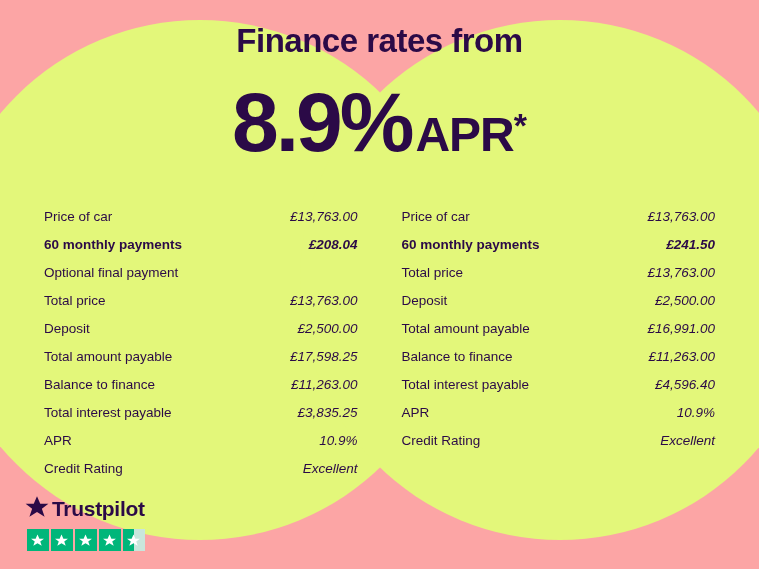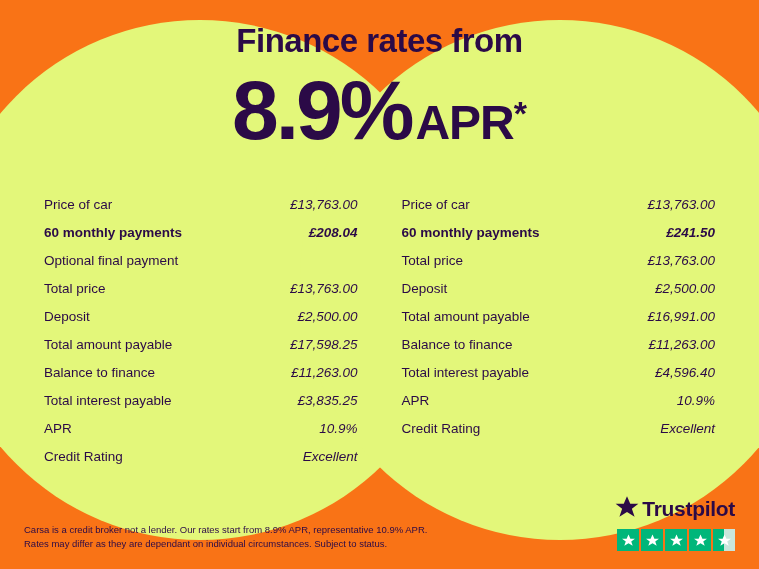--- a/index.html
+++ b/index.html
@@ -5,21 +5,21 @@
   * { box-sizing: border-box; margin: 0; padding: 0; }
   html, body {
     width: 759px; height: 569px;
     font-family: "Liberation Sans", sans-serif;
     background: #eef8b0;
     overflow: hidden;
   }
   .stage {
     position: relative;
     width: 759px; height: 569px;
-    background: #f97316;
+    background: #fca5a5;
     overflow: hidden;
   }
   .blob {
     position: absolute;
     border-radius: 50%;
     background: #e3f77a;
   }
   .blob-left  { width: 520px; height: 520px; left: -60px;  top: 20px; }
   .blob-right { width: 520px; height: 520px; left: 300px;  top: 20px; }
 
@@ -31,21 +31,21 @@
     font-weight: bold;
     font-size: 33px;
     letter-spacing: -0.5px;
     padding-top: 22px;
   }
   .rate-row {
     display: flex;
     align-items: baseline;
     justify-content: center;
     color: #2b0a47;
-    margin-top: 8px;
+    margin-top: 20px;
   }
   .rate-big {
     font-size: 84px;
     font-weight: bold;
     letter-spacing: -3px;
     line-height: 1;
   }
   .rate-apr {
     font-size: 48px;
     font-weight: bold;
@@ -221,21 +221,20 @@
         <div class="row">
           <span class="label">Credit Rating</span>
           <span class="value">Excellent</span>
         </div>
       </div>
 
     </div>
   </div>
 
   <div class="footer">
-    <div class="disclaimer">Carsa is a credit broker not a lender. Our rates start from 8.9% APR, representative 10.9% APR. Rates may differ as they are dependant on individual circumstances. Subject to status.</div>
 
     <div class="trustpilot">
       <div class="tp-top">
         <span>
           <svg width="26" height="26" viewBox="0 0 24 24">
               <polygon points="12,2 15,9 22.5,9 16.5,13.5 19,21 12,16.5 5,21 7.5,13.5 1.5,9 9,9" fill="#2b0a47"></polygon>
             </svg>
         </span>
         <span class="tp-name">Trustpilot</span>
       </div>

